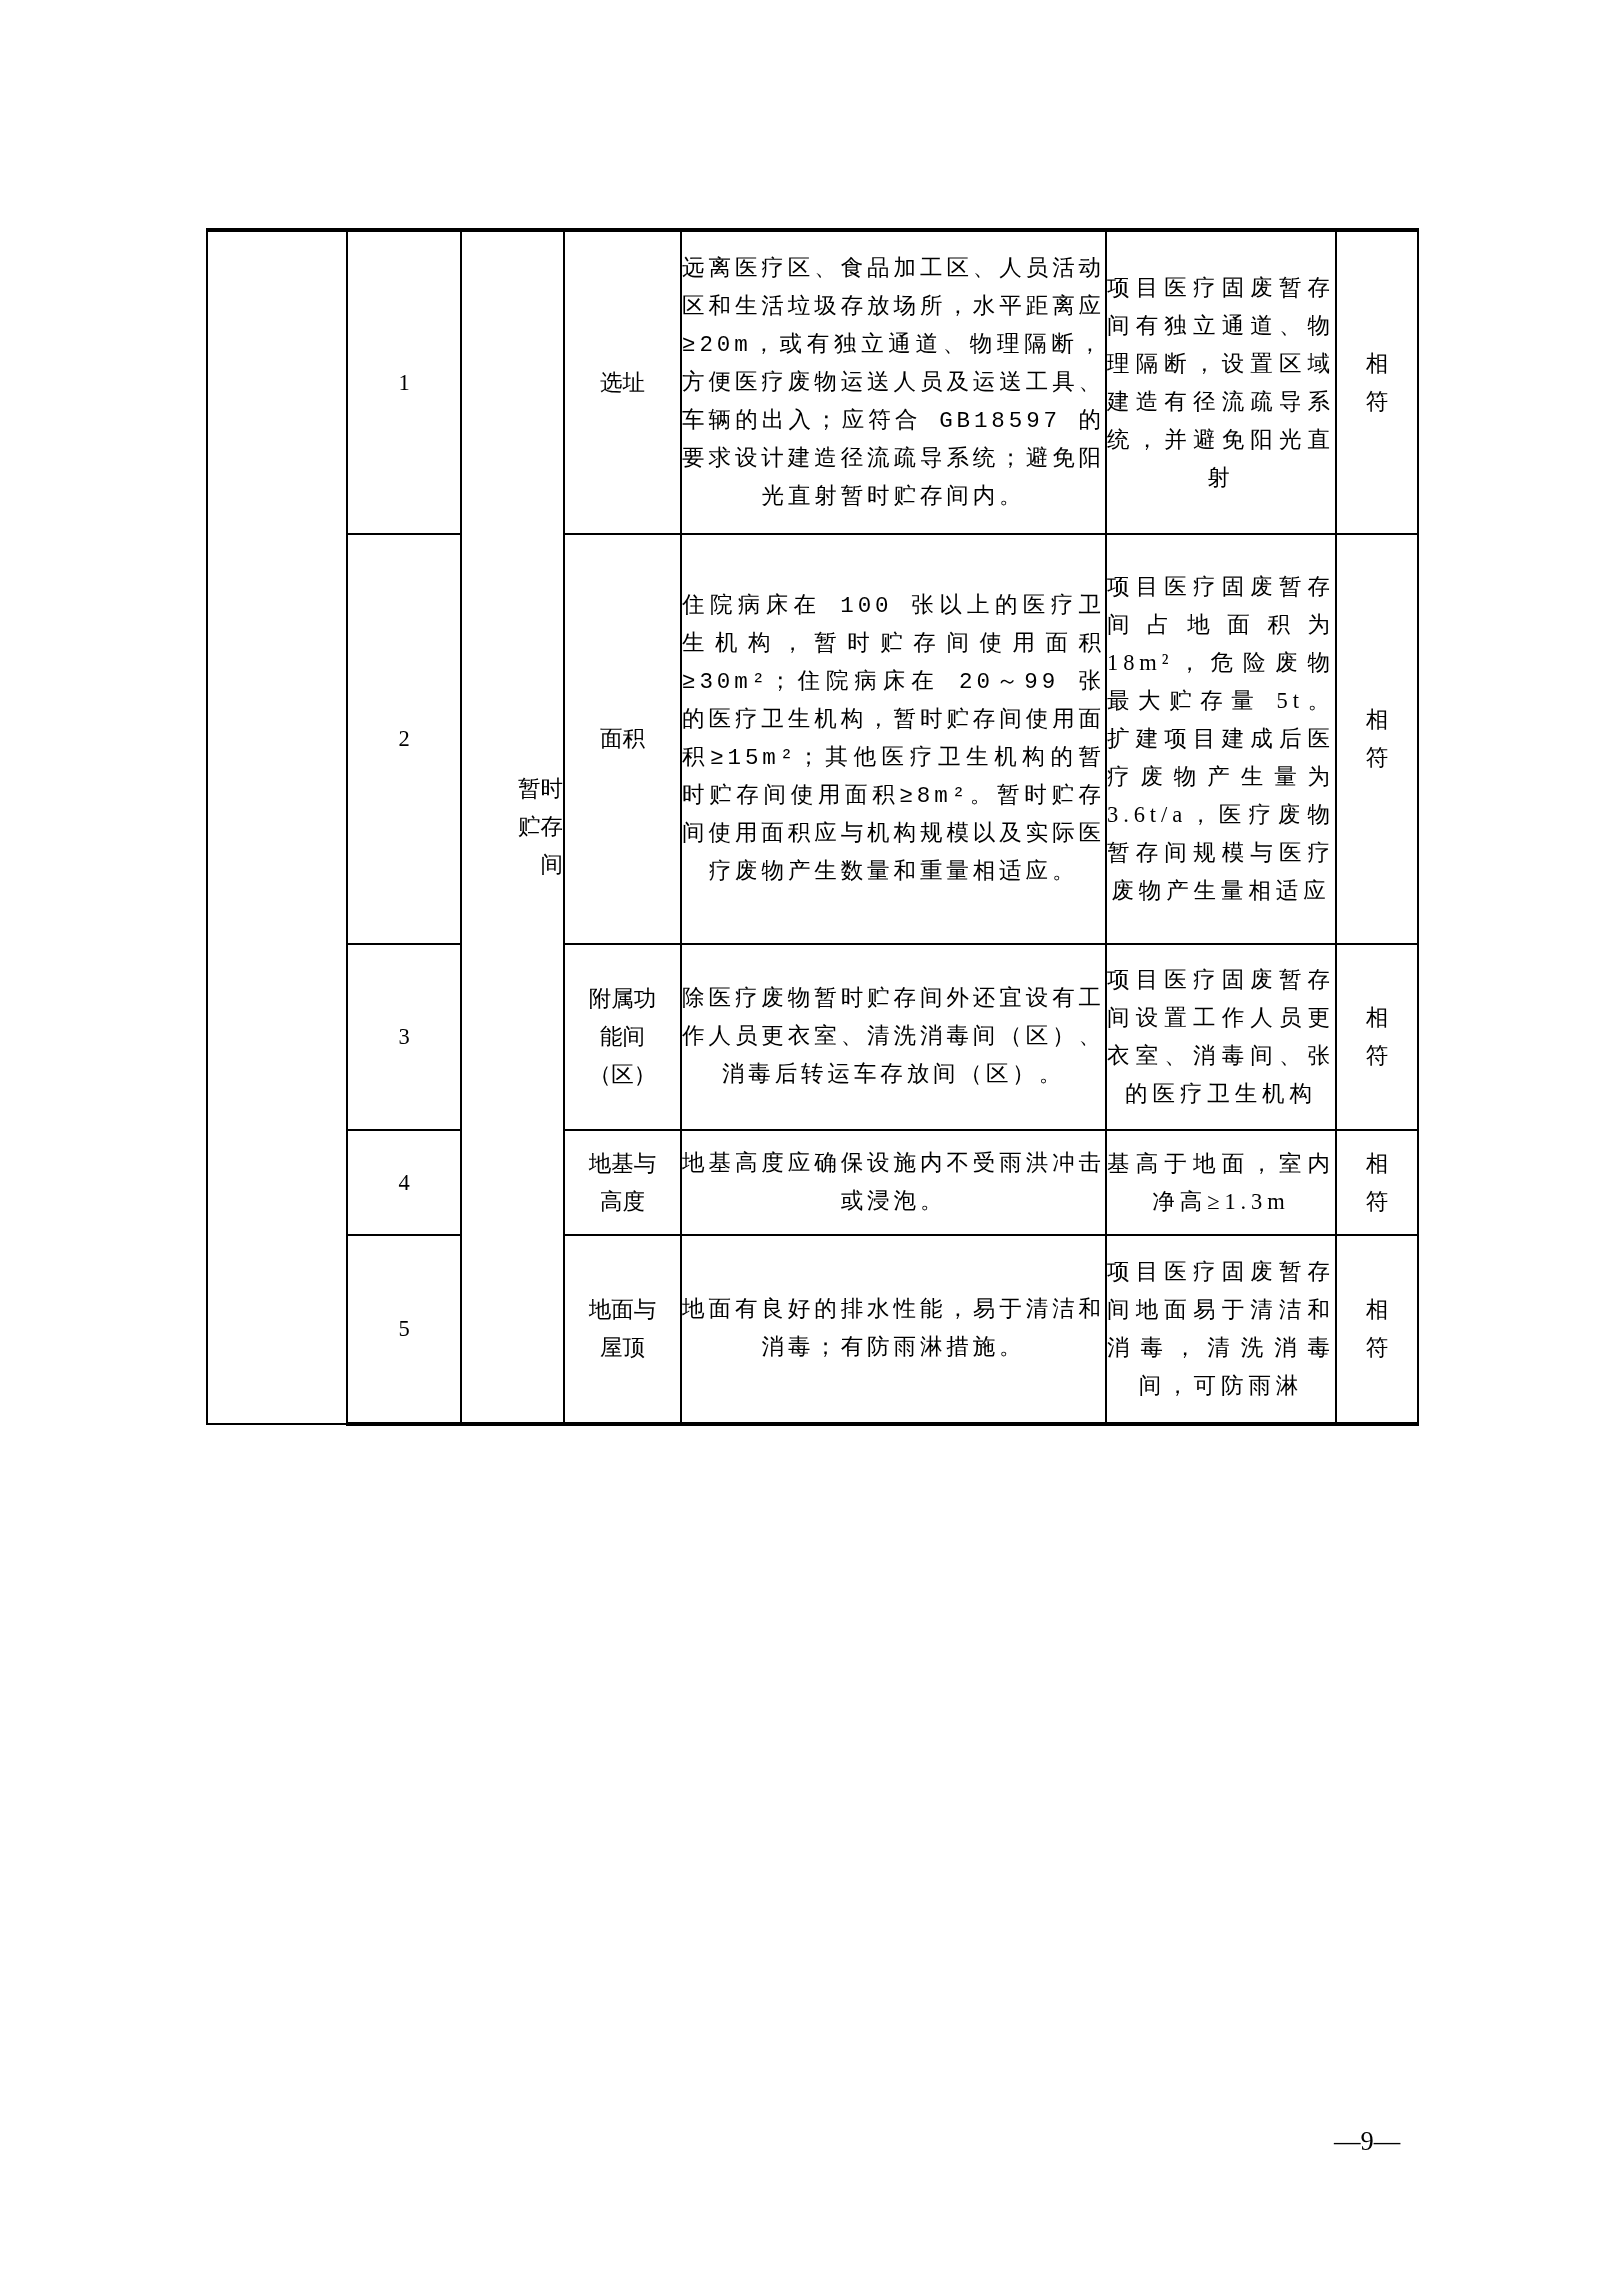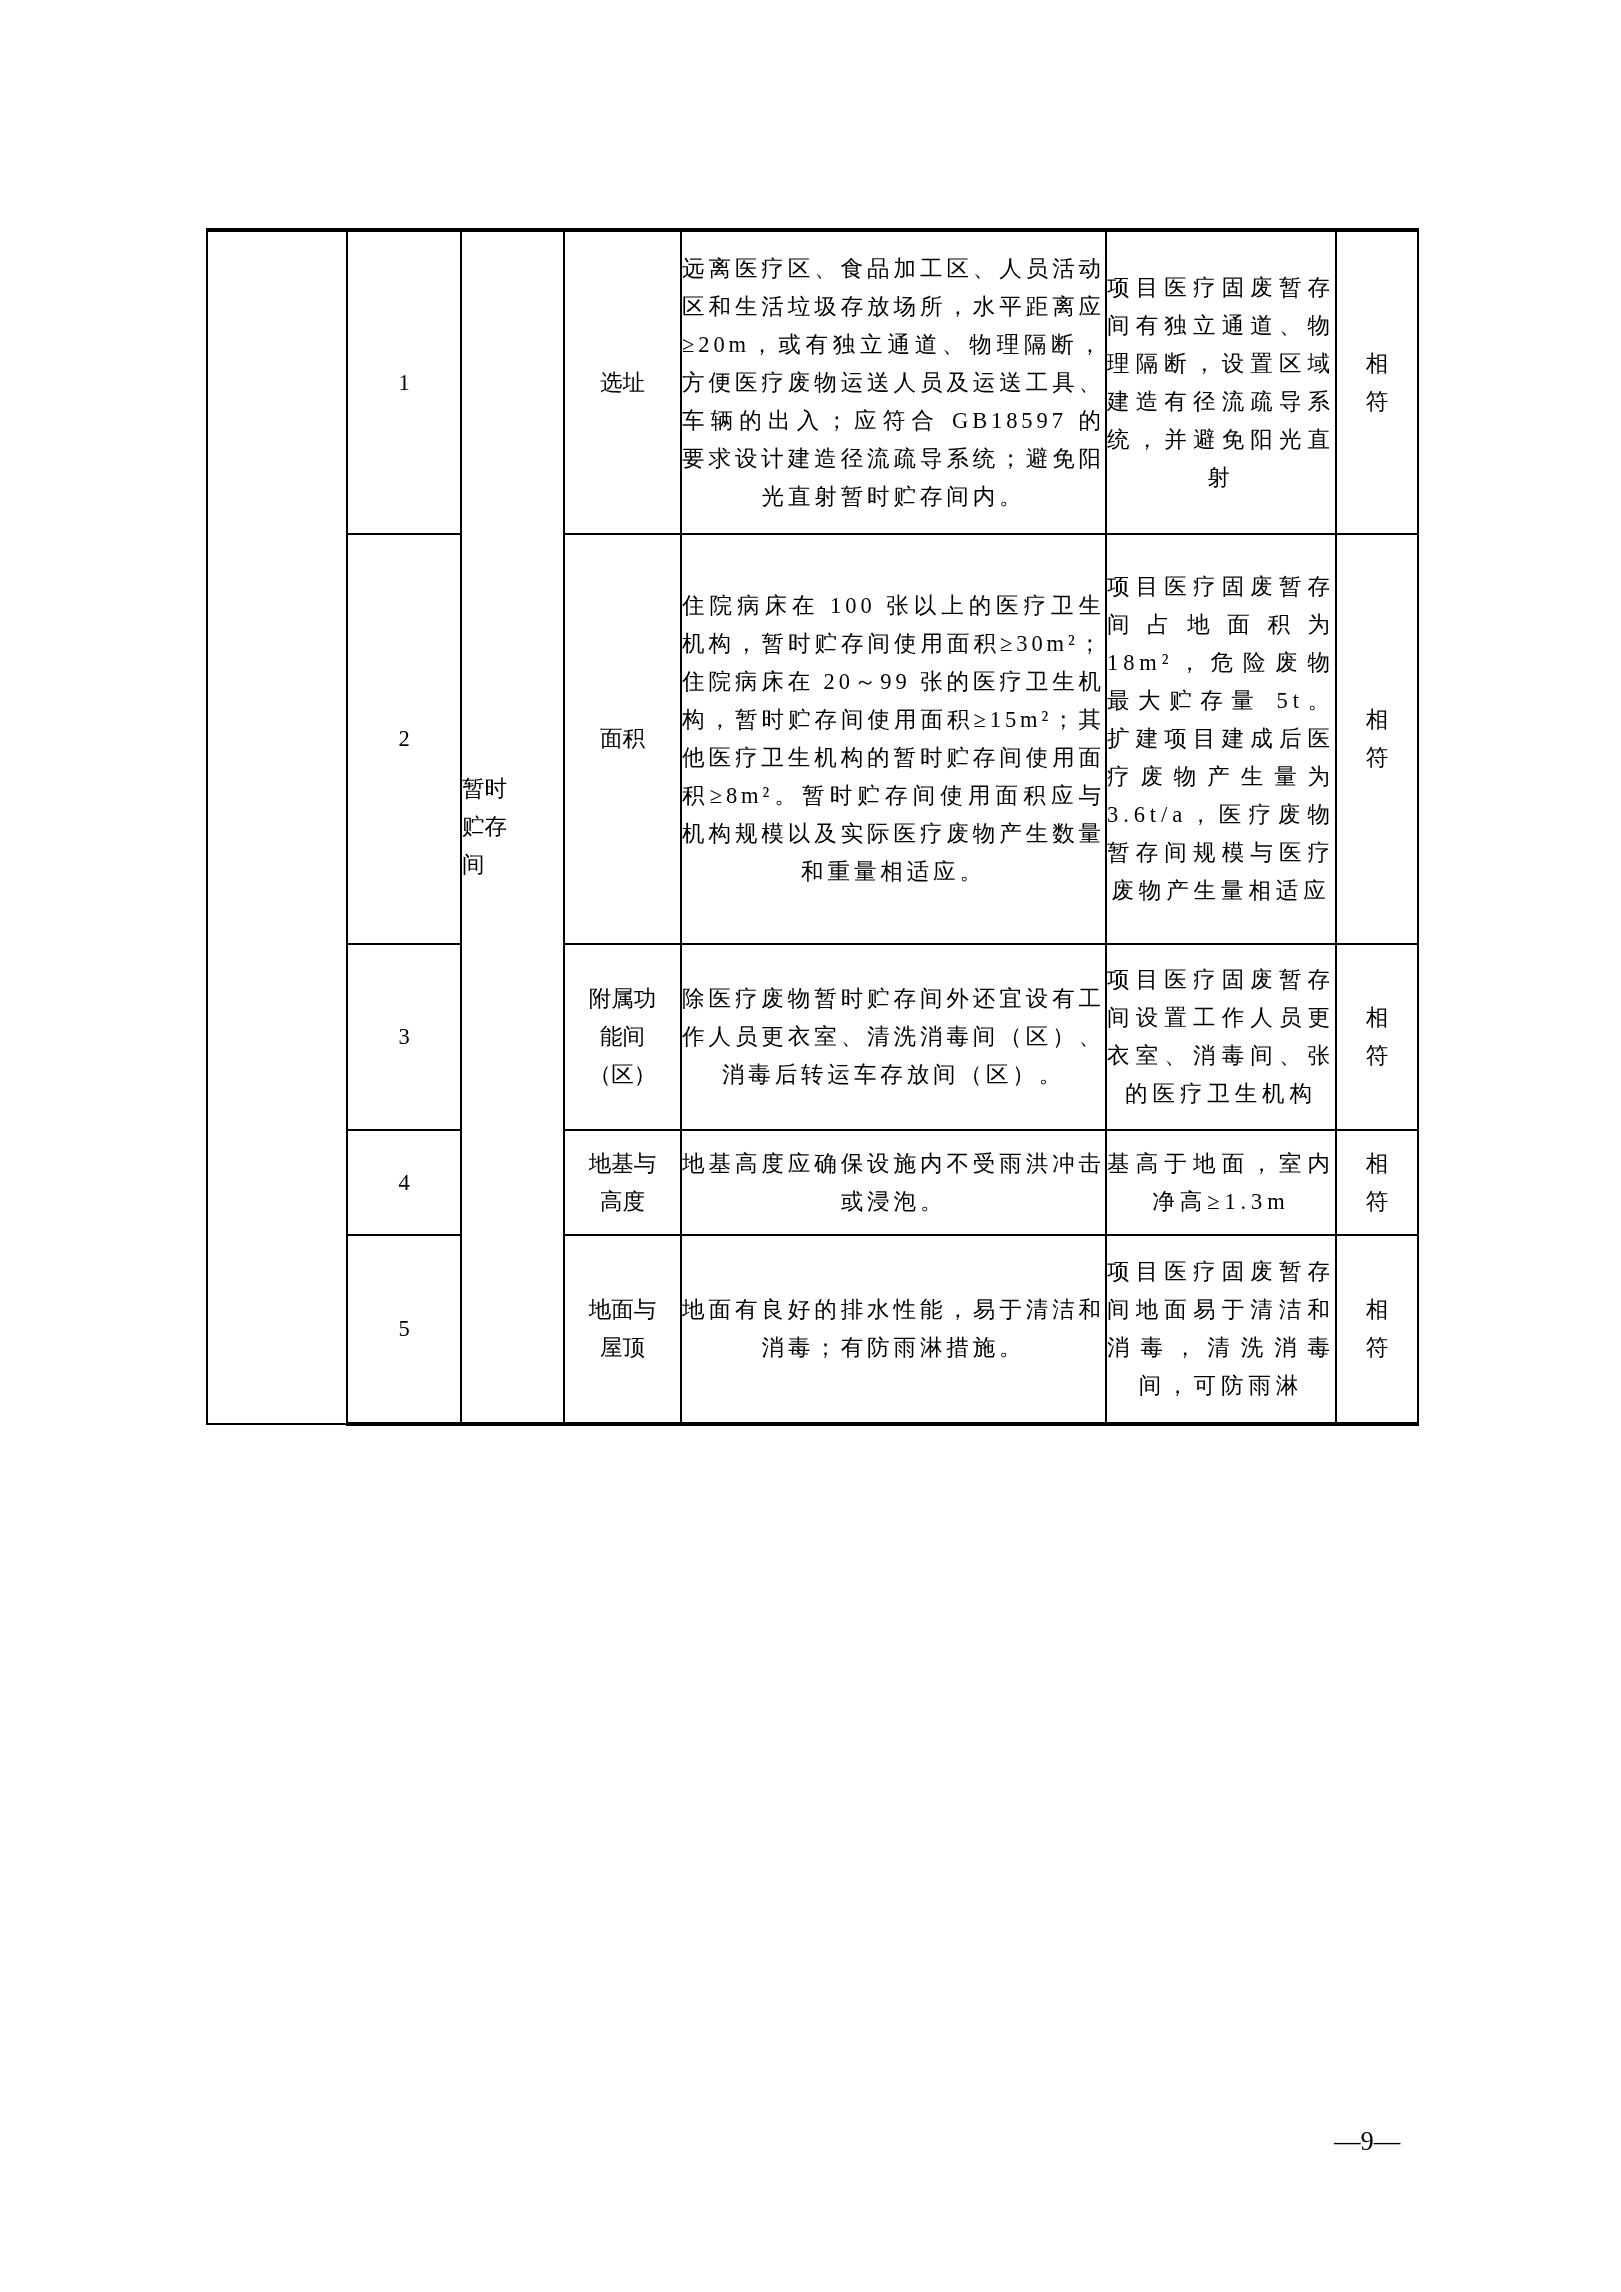--- a/index.html
+++ b/index.html
@@ -43,34 +43,35 @@
   }
   .prewrap {
     white-space: pre-line;
   }
   .cell-requirement {
     text-align: justify;
     text-align-last: center;
     letter-spacing: 3.9px;
     padding: 0 9.8px;
     line-height: 38px;
+    font-family: Liberation Mono, monospace;
   }
   .cell-project {
     text-align: justify;
     text-align-last: center;
     letter-spacing: 4.9px;
     padding: 0 7.8px;
     line-height: 37px;
   }
   .cell-conclusion {
     text-align: center;
     line-height: 38px;
   }
   .cell-group {
-    text-align: left;
+    text-align: right;
     line-height: 39px;
   }
   .page-number {
     position: absolute;
     left: 1313px;
     top: 2125px;
     font-size: 26.5px;
     line-height: 33px;
     text-align: center;
     width: 108px;

